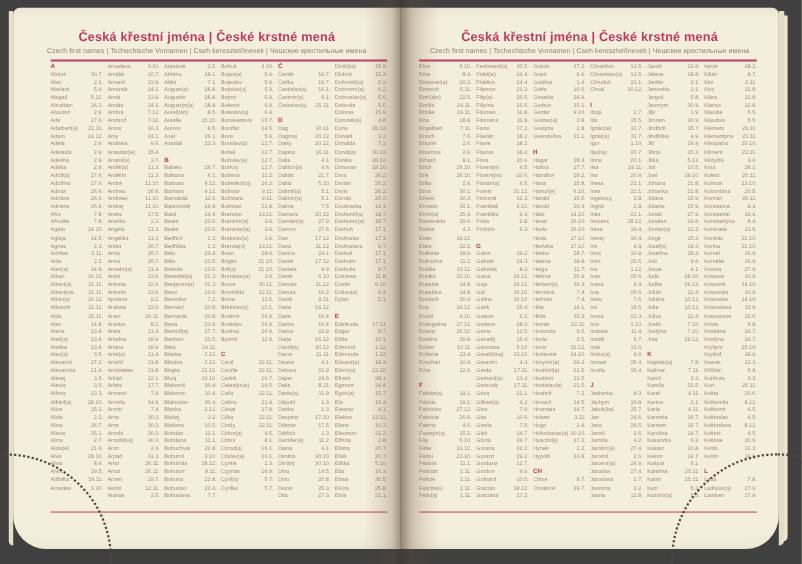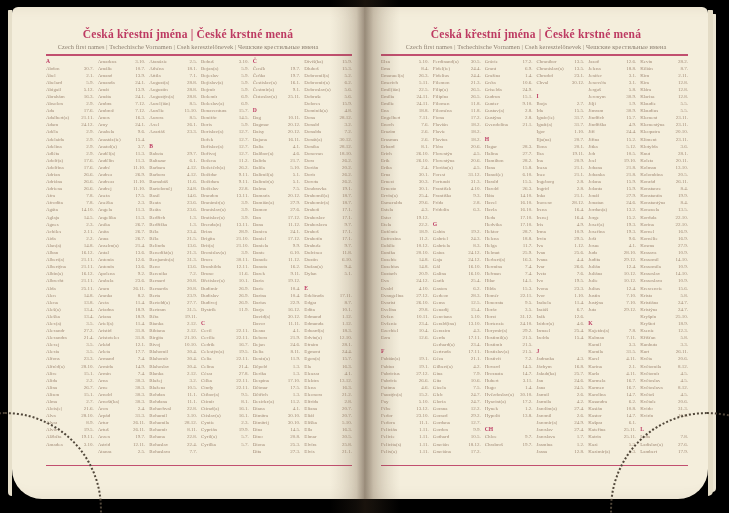--- a/index.html
+++ b/index.html
@@ -1,17 +1,17 @@
 <!DOCTYPE html>
 <html><head>
 <meta charset="utf-8">
 <style>
   html,body{margin:0;padding:0;background:#e9e8e4;}
-  .stage{position:relative;width:729px;height:513px;background:#000000;overflow:hidden;
-         font-family:Liberation Serif, serif;}
+  .stage{position:relative;width:729px;height:513px;background:#404040;overflow:hidden;
+         font-family:Liberation Sans, sans-serif;}
   .page{position:absolute;top:7px;height:492px;background:#f4eedc;}
   .page-left{left:12px;width:352px;border-radius:6px 0 0 30px;
              box-shadow:inset -14px 0 22px -12px rgba(96,74,52,.38);}
   .page-right{left:364px;width:344px;border-radius:0 6px 30px 0;
               box-shadow:inset 16px 0 22px -12px rgba(96,74,52,.42);}
   .edge1{position:absolute;top:10px;left:708px;width:5px;height:486px;background:#e4dcc6;border-radius:0 3px 22px 0;}
   .edge2{position:absolute;top:14px;left:712px;width:4px;height:478px;background:#ece5d2;border-radius:0 3px 20px 0;}
   .edge-l{position:absolute;top:10px;left:8px;width:4px;height:486px;background:#e6dfca;border-radius:4px 0 0 22px;}
   .gutter{position:absolute;top:0;left:330px;width:70px;height:513px;pointer-events:none;
     background:linear-gradient(90deg,rgba(0,0,0,0) 0%,rgba(101,78,55,.16) 38%,rgba(66,48,32,.38) 50%,rgba(101,78,55,.20) 62%,rgba(0,0,0,0) 100%);}

